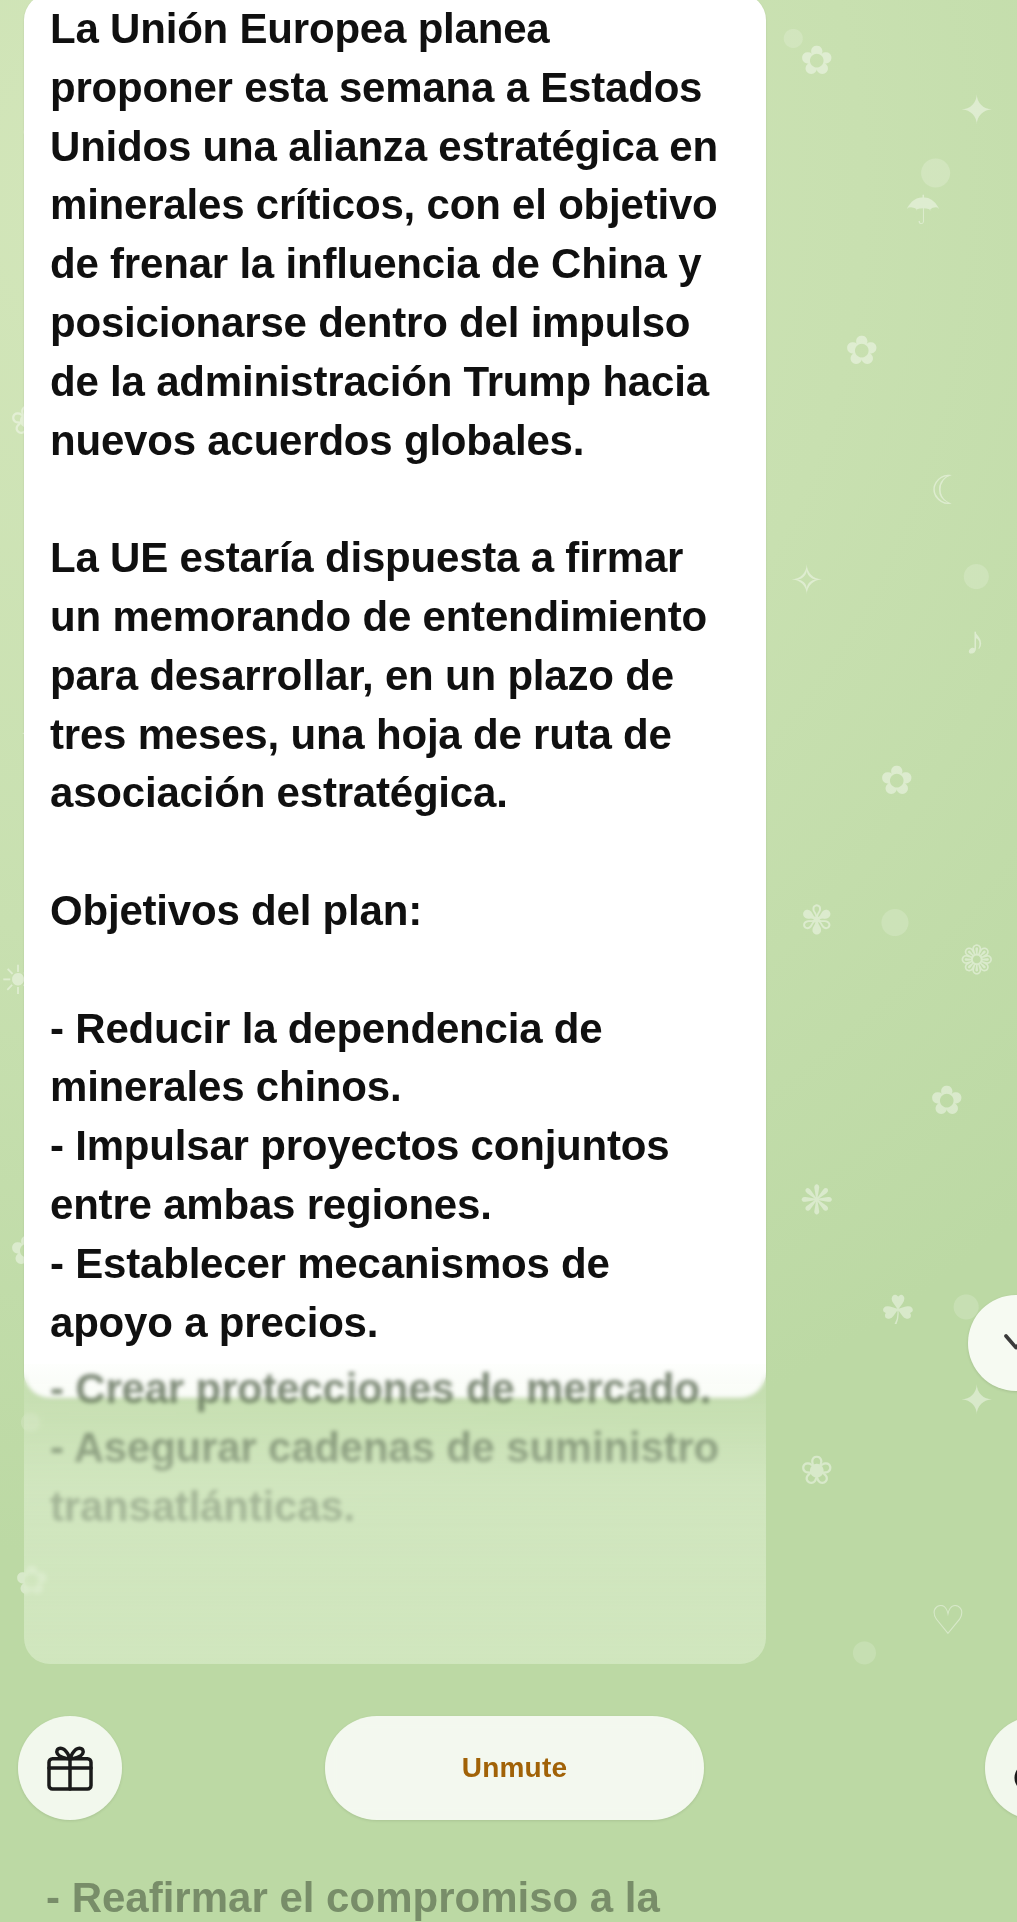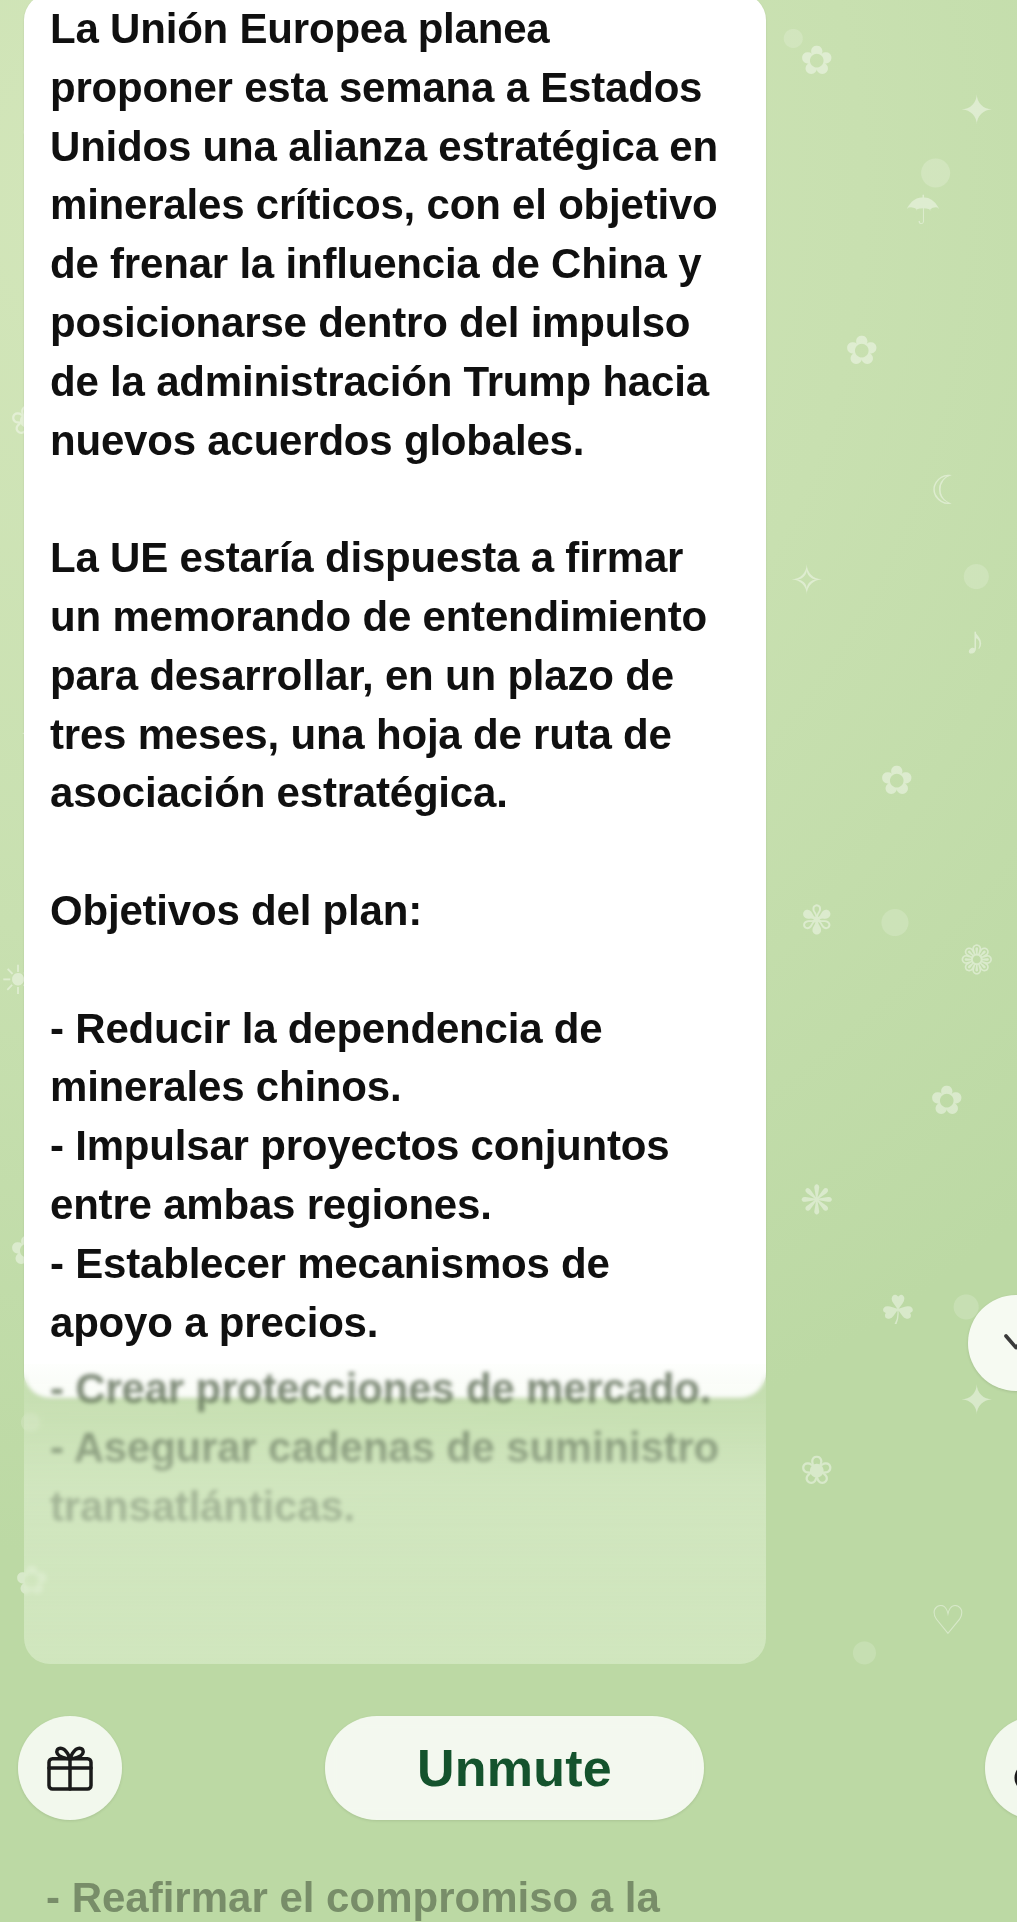--- a/index.html
+++ b/index.html
@@ -145,23 +145,23 @@
     backdrop-filter: blur(6px);
     display: flex;
     align-items: center;
     justify-content: center;
     box-shadow: 0 1px 3px rgba(0,0,0,0.10);
     pointer-events: auto;
     border: none;
     cursor: pointer;
   }
   #unmute-label {
-    font-size: 52px;
-    font-weight: 700;
-    color: #14532d;
+    font-size: 28px;
+    font-weight: 700;
+    color: #a16207;
     letter-spacing: 0.2px;
   }
 
   
   #scroll-down-chip {
     position: absolute;
     left: 968px;
     top: 1295px;
     width: 96px;
     height: 96px;

